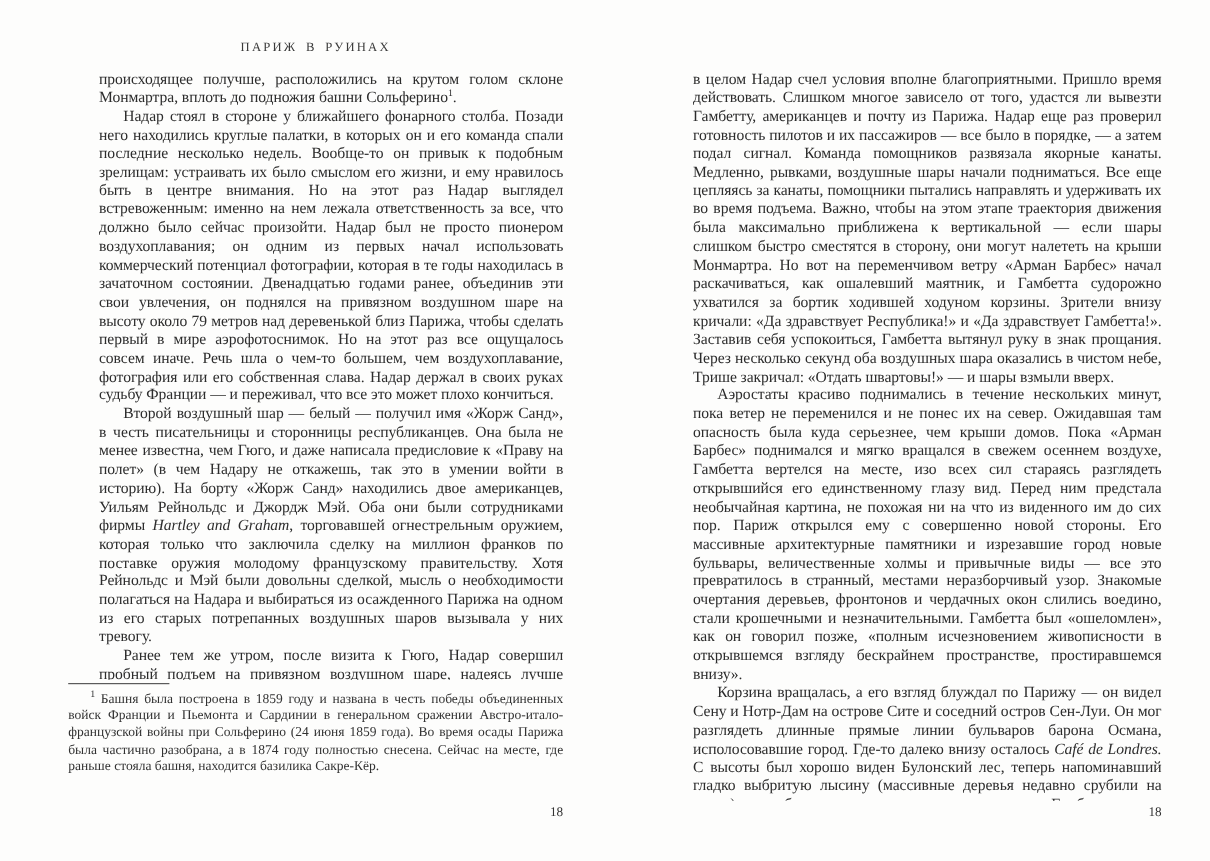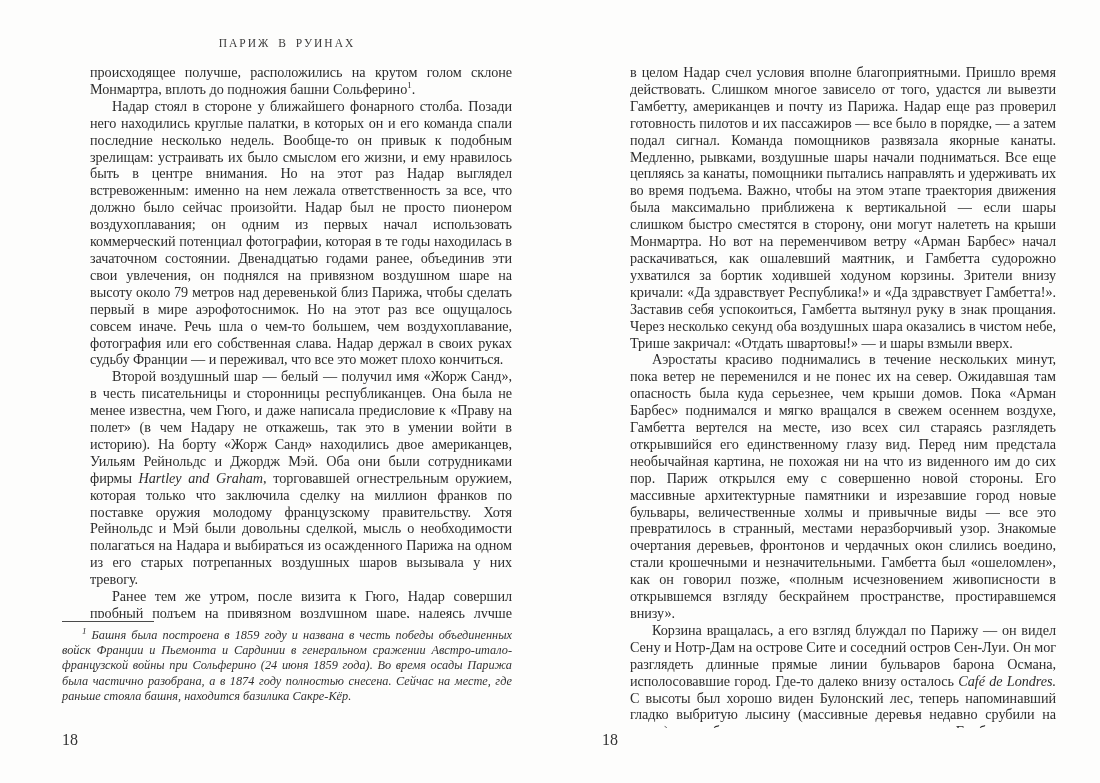--- a/index.html
+++ b/index.html
@@ -66,28 +66,28 @@
     height: 0;
     border-top: 1px solid #4a4a4a;
     margin-bottom: 6px;
   }
   .footnote-text {
     text-align: justify;
     font-size: 12.3px;
     line-height: 15.2px;
     color: #323232;
   }
-  .footnote-text .para.indent { text-indent: 20px; font-style: italic; }
+  .footnote-text .para.indent { text-indent: 20px; }
 
   .page-number {
     position: absolute;
     top: 731px;
     left: 0; right: 0;
-    text-align: left;
-    font-size: 16px;
+    text-align: right;
+    font-size: 12px;
     color: #333;
   }
 </style>
 </head>
 <body>
 
 <div class="page page-left">
   <div class="running-header">ПАРИЖ В РУИНАХ</div>
   <div class="body-text">
       <p class="para"><span>происходящее получше, расположились на крутом голом склоне Монмартра, вплоть до подножия башни Сольферино</span><sup>1</sup><span>.</span></p>

